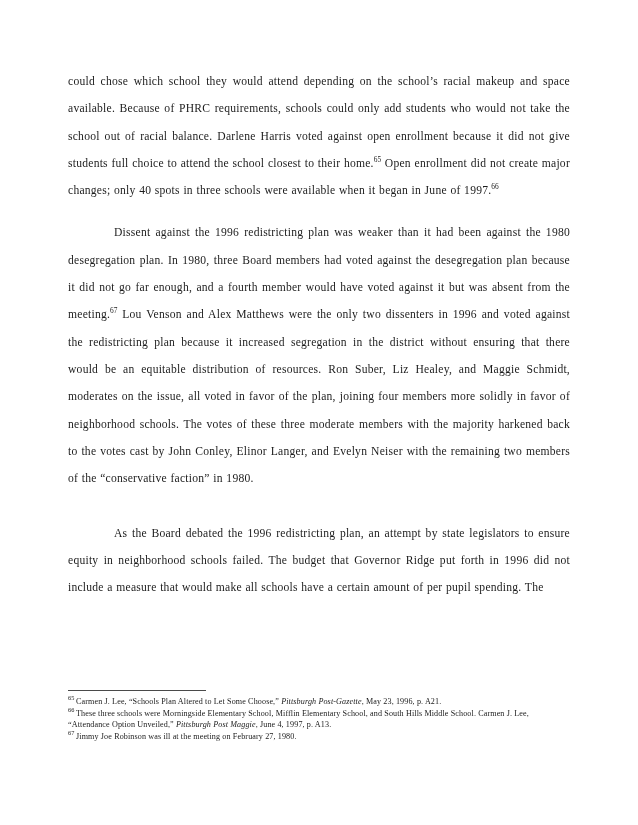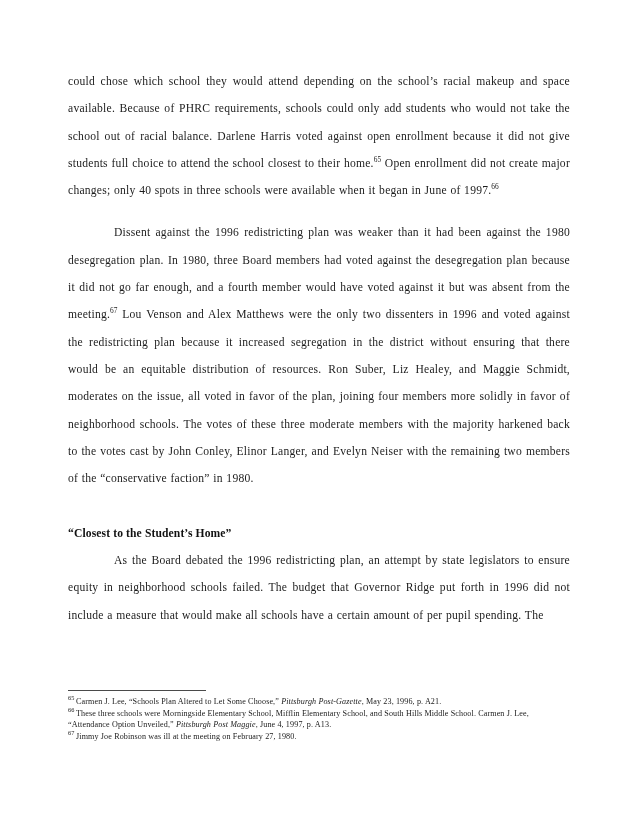--- a/index.html
+++ b/index.html
@@ -119,21 +119,20 @@
 <div class="page">
 
   <div class="body-block">
     <div id="body-paragraphs">
         <p class="para">could chose which school they would attend depending on the school’s racial makeup and space available.  Because of PHRC requirements, schools could only add students who would not take the school out of racial balance.  Darlene Harris voted against open enrollment because it did not give students full choice to attend the school closest to their home.<sup class="fn">65</sup>  Open enrollment did not create major changes; only 40 spots in three schools were available when it began in June of 1997.<sup class="fn">66</sup></p>
         <p class="para indent">Dissent against the 1996 redistricting plan was weaker than it had been against the 1980 desegregation plan.  In 1980, three Board members had voted against the desegregation plan because it did not go far enough, and a fourth member would have voted against it but was absent from the meeting.<sup class="fn">67</sup>  Lou Venson and Alex Matthews were the only two dissenters in 1996 and voted against the redistricting plan because it increased segregation in the district without ensuring that there would be an equitable distribution of resources.  Ron Suber, Liz Healey, and Maggie Schmidt, moderates on the issue, all voted in favor of the plan, joining four members more solidly in favor of neighborhood schools.  The votes of these three moderate members with the majority harkened back to the votes cast by John Conley, Elinor Langer, and Evelyn Neiser with the remaining two members of the “conservative faction” in 1980.</p>
       </div>
 
     <div class="spacer-line"></div>
 
-    <p class="sec-head">“Closest to the Student’s Home”</p>
 
     <div id="body-paragraphs-after">
         <p class="para indent">As the Board debated the 1996 redistricting plan, an attempt by state legislators to ensure equity in neighborhood schools failed.  The budget that Governor Ridge put forth in 1996 did not include a measure that would make all schools have a certain amount of per pupil spending.  The</p>
       </div>
   </div>
 
   <div class="footnotes">
     <hr class="fn-rule">
     <div id="footnote-list">
         <p class="fn-item"><sup>65</sup>Carmen J. Lee, “Schools Plan Altered to Let Some Choose,” <i>Pittsburgh Post-Gazette</i>, May 23, 1996, p. A21.</p>

